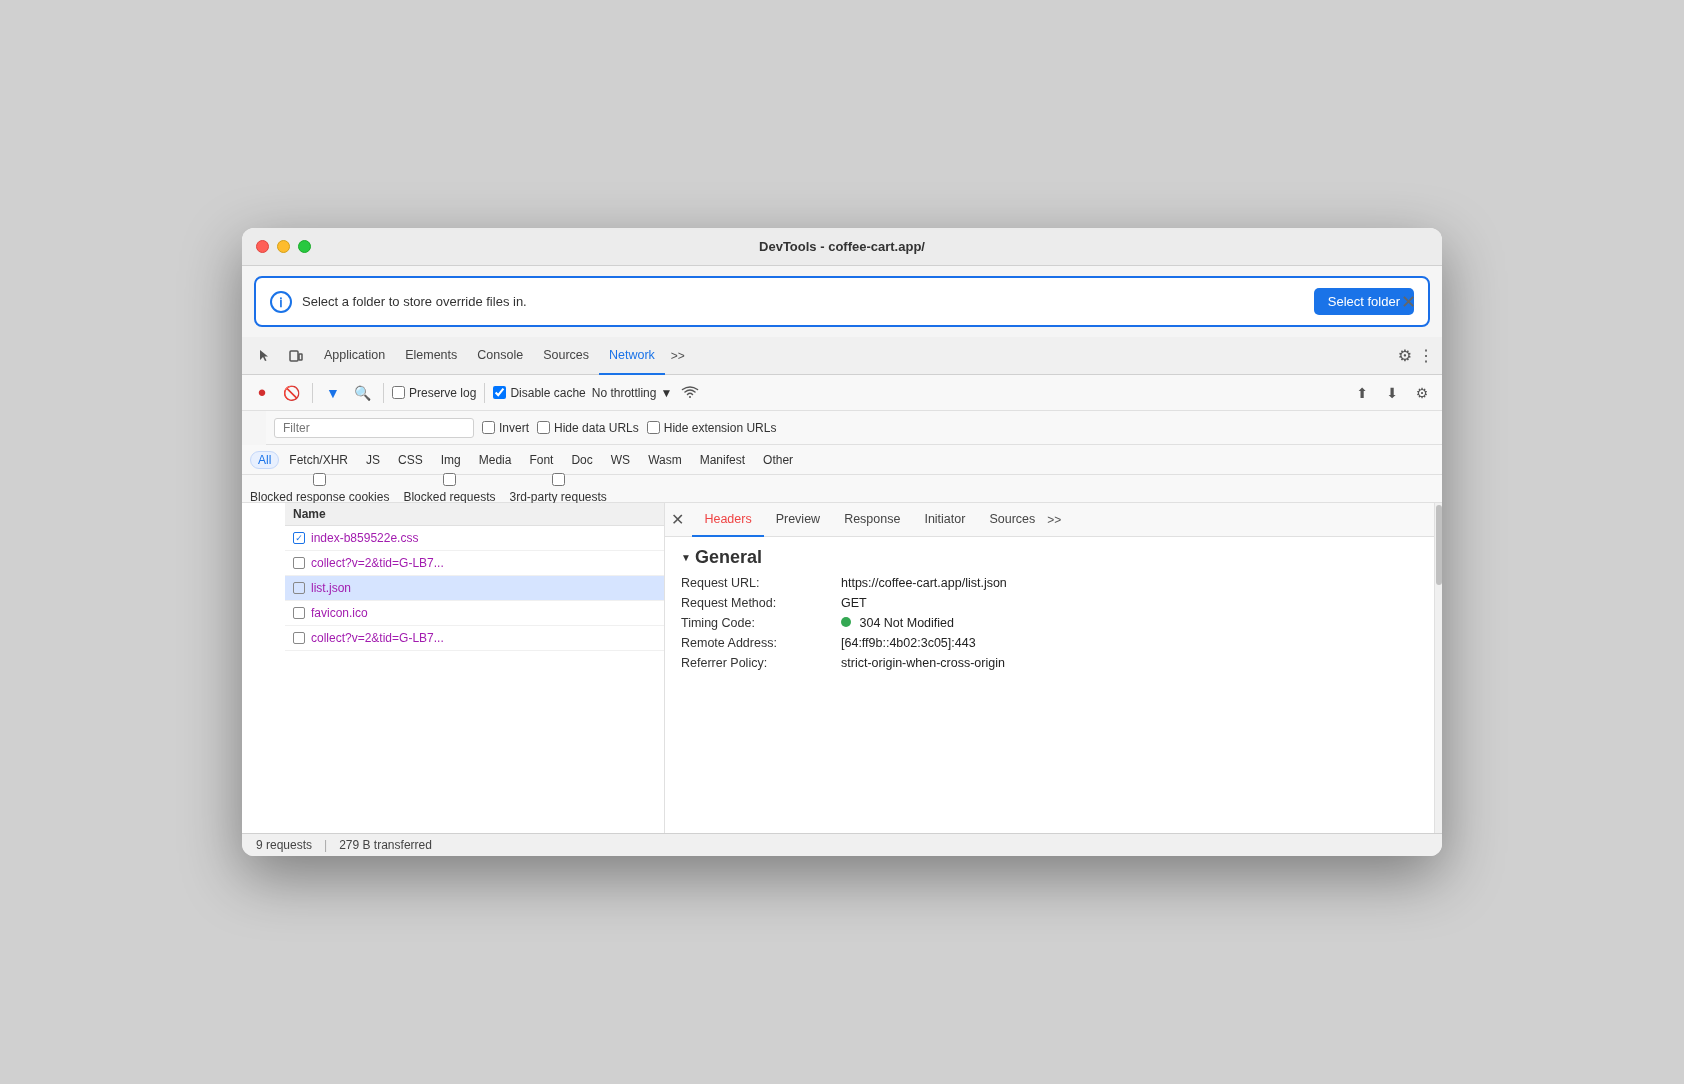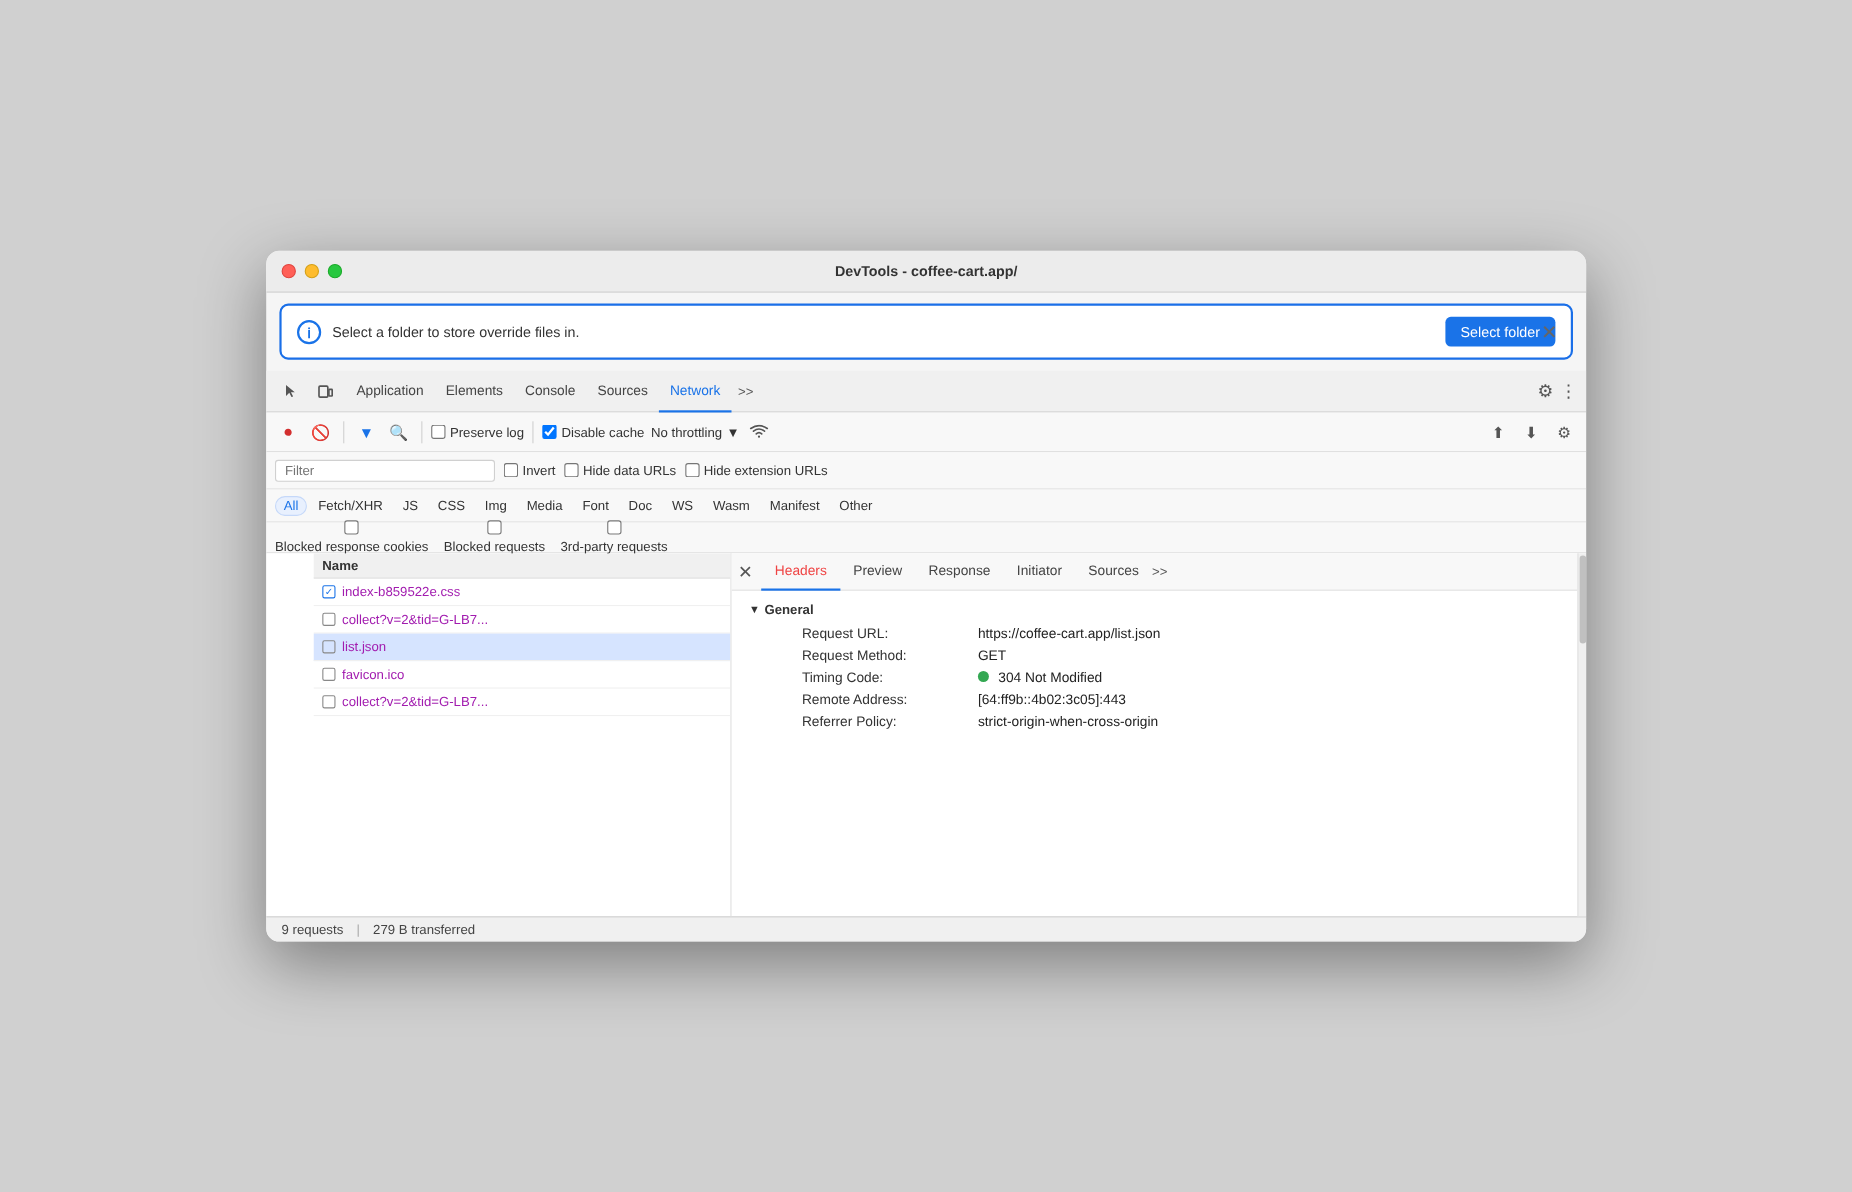--- a/index.html
+++ b/index.html
@@ -199,20 +199,21 @@
 
     
     .filter-bar {
       background: #f8f8f8;
       border-bottom: 1px solid #e0e0e0;
       padding: 4px 8px;
       display: flex;
       align-items: center;
       gap: 8px;
       height: 34px;
+      margin-left: 24px;
     }
     .filter-input {
       border: 1px solid #d0d0d0;
       border-radius: 3px;
       padding: 2px 8px;
       font-size: 12px;
       width: 200px;
       background: #fff;
       color: #666;
     }
@@ -374,37 +375,36 @@
       cursor: pointer;
     }
 
     
     .headers-content {
       padding: 10px 16px;
       overflow-y: auto;
       flex: 1;
     }
     .section-title {
-      font-size: 12px;
+      font-size: 18px;
       font-weight: 600;
       color: #333;
       margin-bottom: 8px;
       display: flex;
       align-items: center;
       gap: 4px;
     }
     .section-title::before {
       content: '▼';
       font-size: 10px;
     }
     .header-row {
       display: flex;
       margin-bottom: 6px;
       font-size: 12.5px;
-      margin-left: 48px;
     }
     .header-key {
       color: #333;
       width: 160px;
       flex-shrink: 0;
       font-weight: 500;
     }
     .header-val {
       color: #222;
     }

